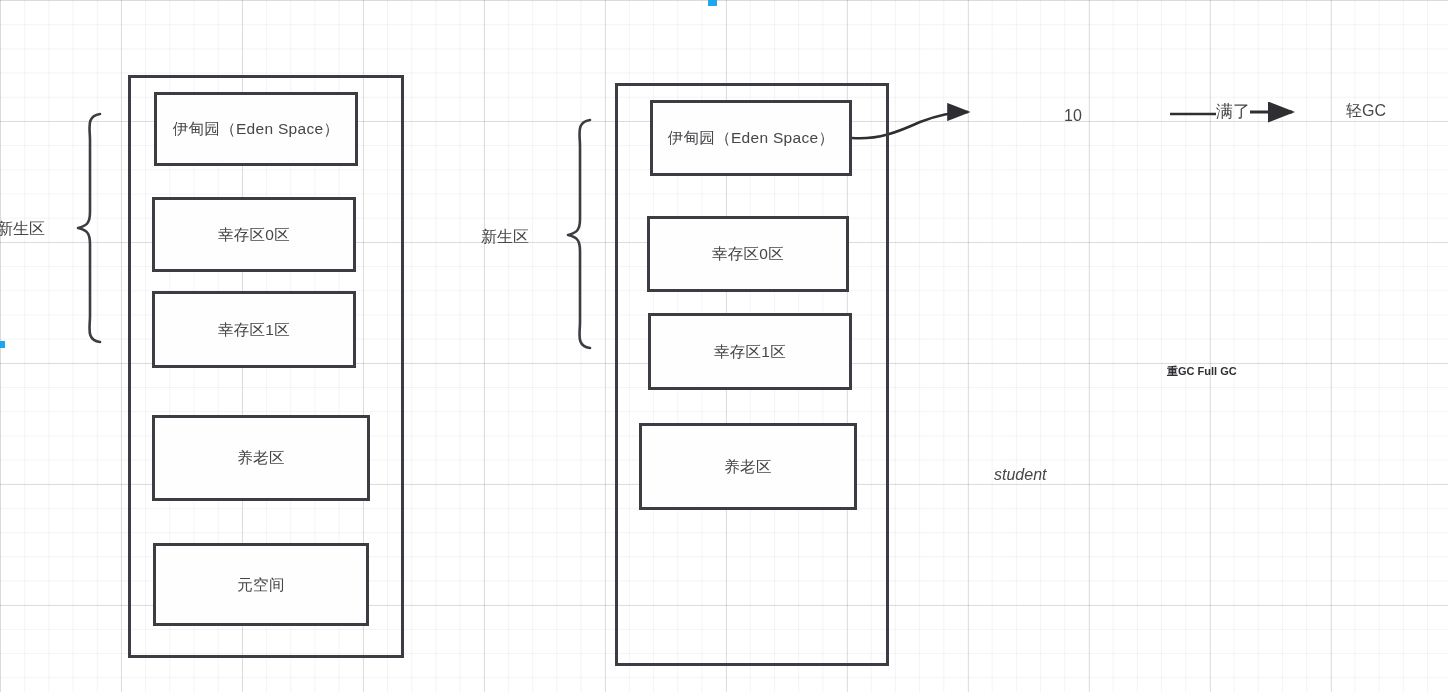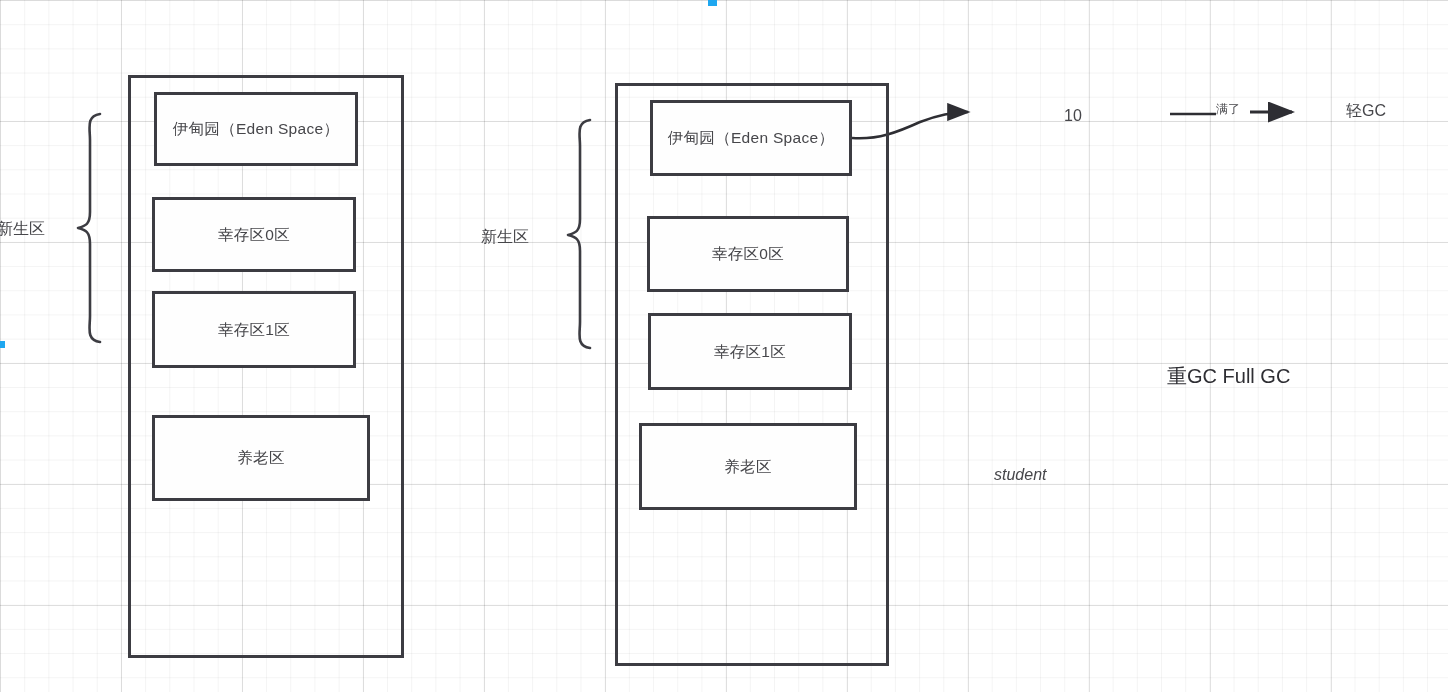--- a/index.html
+++ b/index.html
@@ -55,26 +55,26 @@
 
   
   .free-text {
     position: absolute;
     font-size: 16px;
     color: #46464a;
     white-space: nowrap;
     line-height: 1;
   }
   .free-text.bold {
-    font-weight: normal;
+    font-weight: bold;
     color: #2e2e33;
-    font-size: 20px;
+    font-size: 11px;
   }
   .free-text.small {
-    font-size: 12px;
+    font-size: 17px;
   }
 
   
   .overlay {
     position: absolute;
     left: 0;
     top: 0;
     width: 1448px;
     height: 692px;
     pointer-events: none;
@@ -135,20 +135,23 @@
   </div>
 
   <div class="inner-box" style="left:152px; top:291px; width:204px; height:77px;">
     <span class="box-label">幸存区1区</span>
   </div>
 
   <div class="inner-box" style="left:152px; top:415px; width:218px; height:86px;">
     <span class="box-label">养老区</span>
   </div>
 
+  <div class="inner-box" style="left:153px; top:543px; width:216px; height:83px;">
+    <span class="box-label">元空间</span>
+  </div>
 
   <div class="free-text" style="left:-3px; top:221px;">新生区</div>
 
   <div class="outer-box" style="left:615px; top:83px; width:274px; height:583px;"></div>
 
   <div class="inner-box" style="left:650px; top:100px; width:202px; height:76px;">
     <span class="box-label">伊甸园（Eden Space）</span>
   </div>
 
   <div class="inner-box" style="left:647px; top:216px; width:202px; height:76px;">

